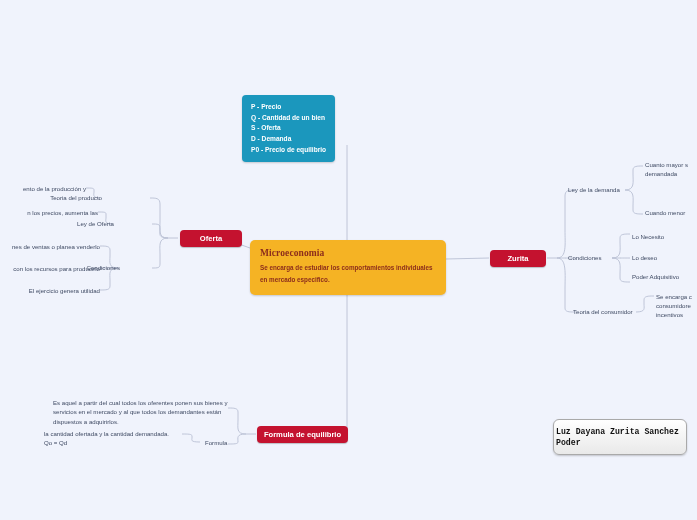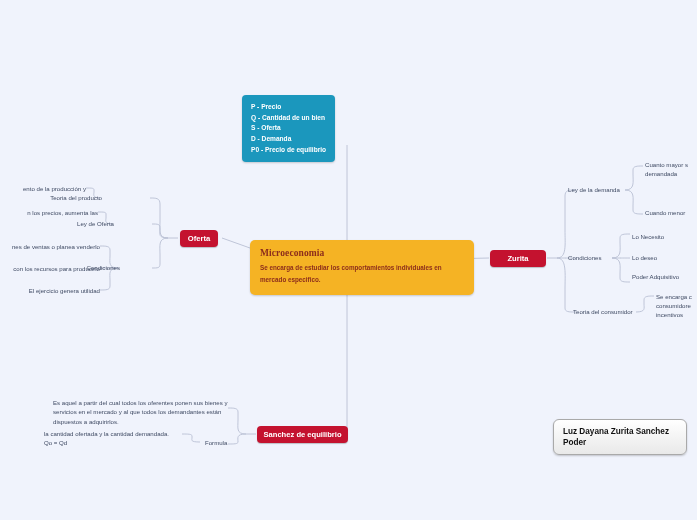--- a/index.html
+++ b/index.html
@@ -81,23 +81,23 @@
     line-height: 1.62;
     box-shadow: 0 1px 2px rgba(0,0,0,.18);
     white-space: nowrap;
   }
 
   
   .author {
     background: linear-gradient(#ffffff, #e9e9e9);
     border: 1px solid #a9a9a9;
     border-radius: 6px;
-    padding: 6px 9px;
+    padding: 6px 2px;
     color: #111111;
-    font-family: Liberation Sans, sans-serif;
+    font-family: Liberation Mono, monospace;
     font-weight: bold;
     font-size: 8.2px;
     line-height: 1.35;
     box-shadow: 0 1px 2px rgba(0,0,0,.2);
   }
 
   
   .sub {
     position: absolute;
     color: #3f4a63;
@@ -160,26 +160,26 @@
   </svg>
 
   <div class="node legend" style="left:242px; top:95px;">
     <div>P - Precio</div>
     <div>Q - Cantidad de un bien</div>
     <div>S - Oferta</div>
     <div>D - Demanda</div>
     <div>P0 - Precio de equilibrio</div>
   </div>
 
-  <div class="node central" style="left:250px; top:240px; width:224px;">
+  <div class="node central" style="left:250px; top:240px; width:196px;">
     <div class="title">Microeconomia</div>
     <div class="desc">Se encarga de estudiar los comportamientos individuales en mercado especifico.</div>
   </div>
 
-  <div class="node mainbranch" style="left:180px; top:230px; width:38px;">Oferta</div>
+  <div class="node mainbranch" style="left:180px; top:230px; width:62px;">Oferta</div>
 
   <div class="sub right" style="left:40px; top:193px; width:62px;">Teoria del producto</div>
   <div class="sub right" style="left:40px; top:219px; width:74px;">Ley de Oferta</div>
   <div class="sub right" style="left:60px; top:263px; width:60px;">Condiciones</div>
 
   <div class="sub right" style="left:-60px; top:184px; width:146px;">ento de la producción y</div>
   <div class="sub right" style="left:-60px; top:208px; width:158px;">n los precios, aumenta las</div>
   <div class="sub right" style="left:-60px; top:242px; width:160px;">nes de ventas o planea venderlo</div>
   <div class="sub right" style="left:-60px; top:264px; width:160px;">con los recursos para producirlo</div>
   <div class="sub right" style="left:-60px; top:286px; width:160px;">El ejercicio genera utilidad</div>
@@ -195,21 +195,21 @@
   <div class="sub" style="left:645px; top:208px;">Cuando menor</div>
 
   <div class="sub" style="left:632px; top:232px;">Lo Necesito</div>
   <div class="sub" style="left:632px; top:253px;">Lo deseo</div>
   <div class="sub" style="left:632px; top:272px;">Poder Adquisitivo</div>
 
   <div class="sub" style="left:656px; top:292px;">Se encarga c</div>
   <div class="sub" style="left:656px; top:301px;">consumidore</div>
   <div class="sub" style="left:656px; top:310px;">incentivos</div>
 
-  <div class="node mainbranch" style="left:257px; top:426px; width:91px;">Sanchez de equilibrio</div>
+  <div class="node mainbranch" style="left:257px; top:426px; width:91px;">Formula de equilibrio</div>
 
   <div class="sub wrap" style="left:53px; top:398px; width:176px;">Es aquel a partir del cual todos los oferentes ponen sus bienes y servicios en el mercado y al que todos los demandantes están dispuestos a adquirirlos.</div>
 
   <div class="sub" style="left:205px; top:438px;">Formula</div>
 
   <div class="sub" style="left:44px; top:429px;">la cantidad ofertada y la cantidad demandada.</div>
   <div class="sub" style="left:44px; top:438px;">Qo = Qd</div>
 
   <div class="node author" style="left:553px; top:419px; width:134px;">
     <div>Luz Dayana Zurita Sanchez</div>

